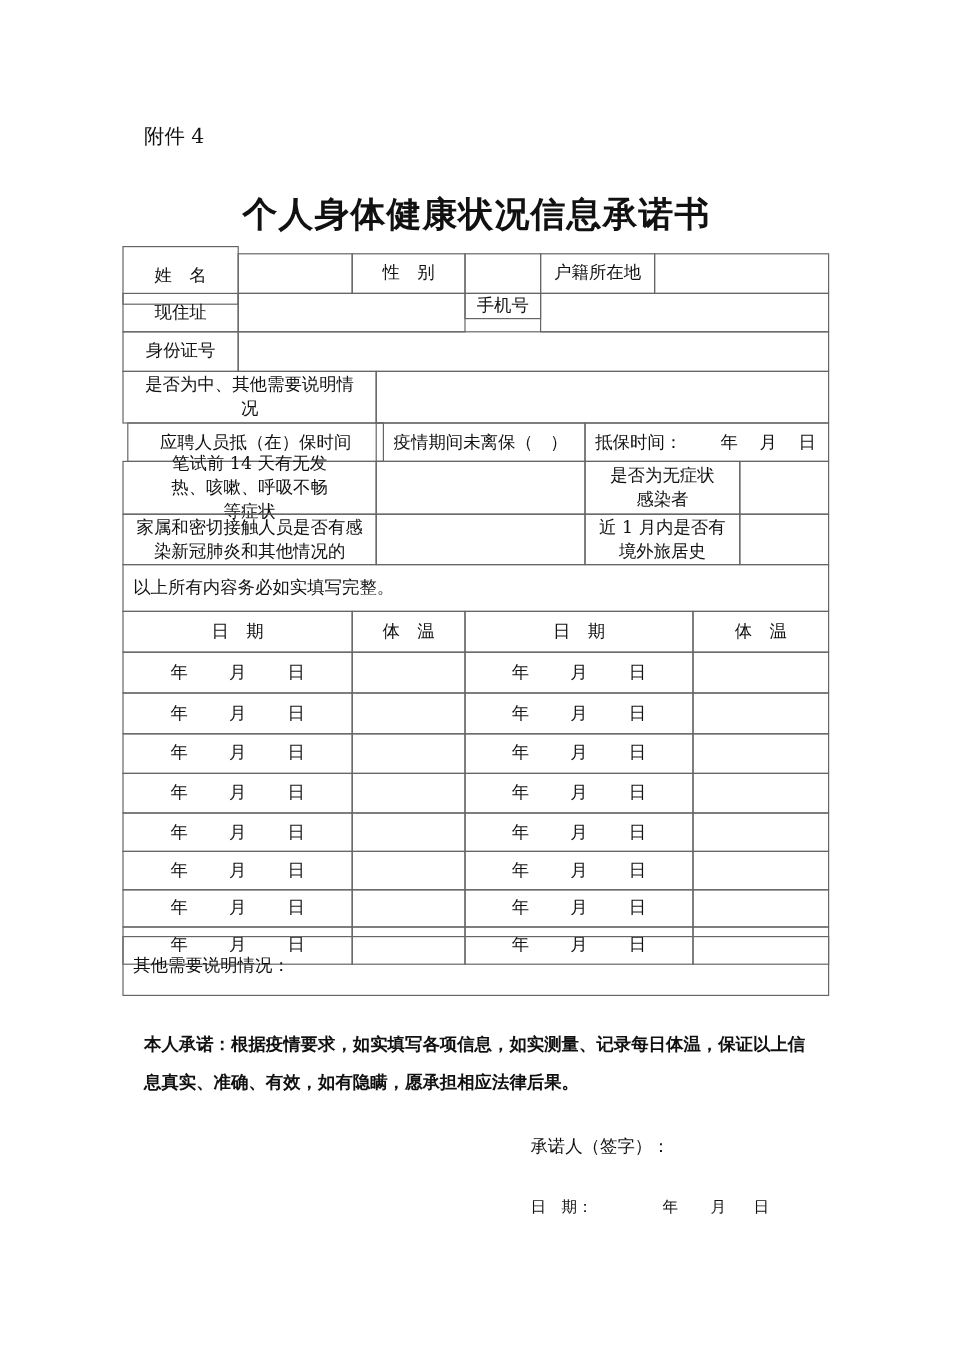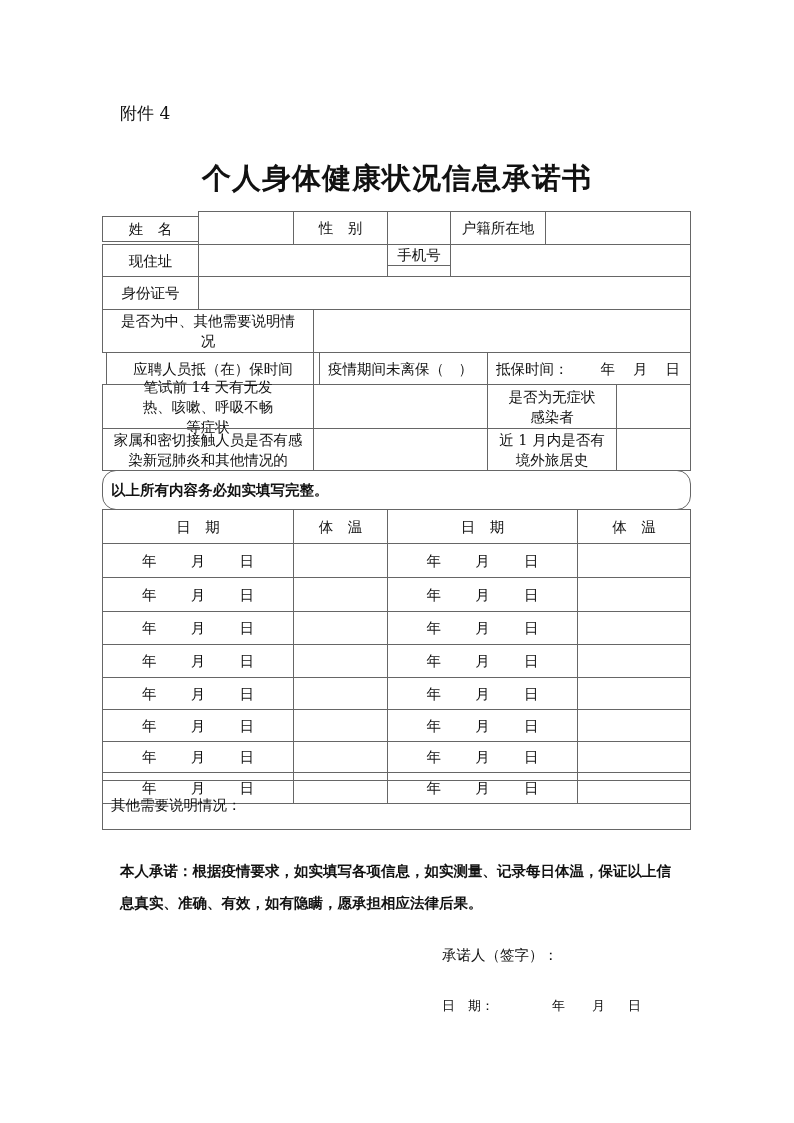--- a/index.html
+++ b/index.html
@@ -2,36 +2,36 @@
 <html><head>
 <meta charset="utf-8">
 <style>
   html,body{margin:0;padding:0;background:#fff;}
   body{width:794px;height:1123px;position:relative;font-family:"DejaVu Serif","Liberation Serif",serif;color:#111;overflow:hidden;}
   .abs{position:absolute;}
   .attach{left:120px;top:102px;font-size:17px;}
   .title{left:0;width:794px;top:140px;text-align:center;font-size:29px;font-weight:bold;letter-spacing:1px;margin-top:19px;}
   .cell{position:absolute;box-sizing:border-box;border:1px solid #666;display:flex;align-items:center;justify-content:center;text-align:center;font-size:14.5px;line-height:20px;}
   .cell.left{justify-content:flex-start;padding-left:8px;}
-  .cell.bold{font-weight:bold;border-radius:14px;}
+  .cell.bold{font-weight:normal;}
   .ymd{display:flex;justify-content:space-between;width:112px;}
   .pledge{left:120px;width:560px;top:855px;font-size:14.5px;font-weight:bold;line-height:32px;}
   .sign{left:442px;top:946px;font-size:14.5px;}
   .datel{left:442px;top:997px;font-size:13px;}
   .datel span{display:inline-block;}
 </style>
 </head>
 <body>
 
 <div class="abs attach">附件 4</div>
 <div class="abs title">个人身体健康状况信息承诺书</div>
 
 <div id="form">
 
-  <div class="cell" style="left:102px;top:216px;width:97px;height:26px">姓　名</div>
+  <div class="cell" style="left:102px;top:205px;width:97px;height:49px">姓　名</div>
   <div class="cell" style="left:198px;top:211px;width:96px;height:34px"></div>
   <div class="cell" style="left:293px;top:211px;width:95px;height:34px">性　别</div>
   <div class="cell" style="left:387px;top:211px;width:64px;height:34px"></div>
   <div class="cell" style="left:450px;top:211px;width:96px;height:34px">户籍所在地</div>
   <div class="cell" style="left:545px;top:211px;width:146px;height:34px"></div>
 
   <div class="cell" style="left:102px;top:244px;width:97px;height:33px">现住址</div>
   <div class="cell" style="left:198px;top:244px;width:190px;height:33px"></div>
   <div class="cell" style="left:387px;top:244px;width:64px;height:22px">手机号</div>
   <div class="cell" style="left:450px;top:244px;width:241px;height:33px"></div>

